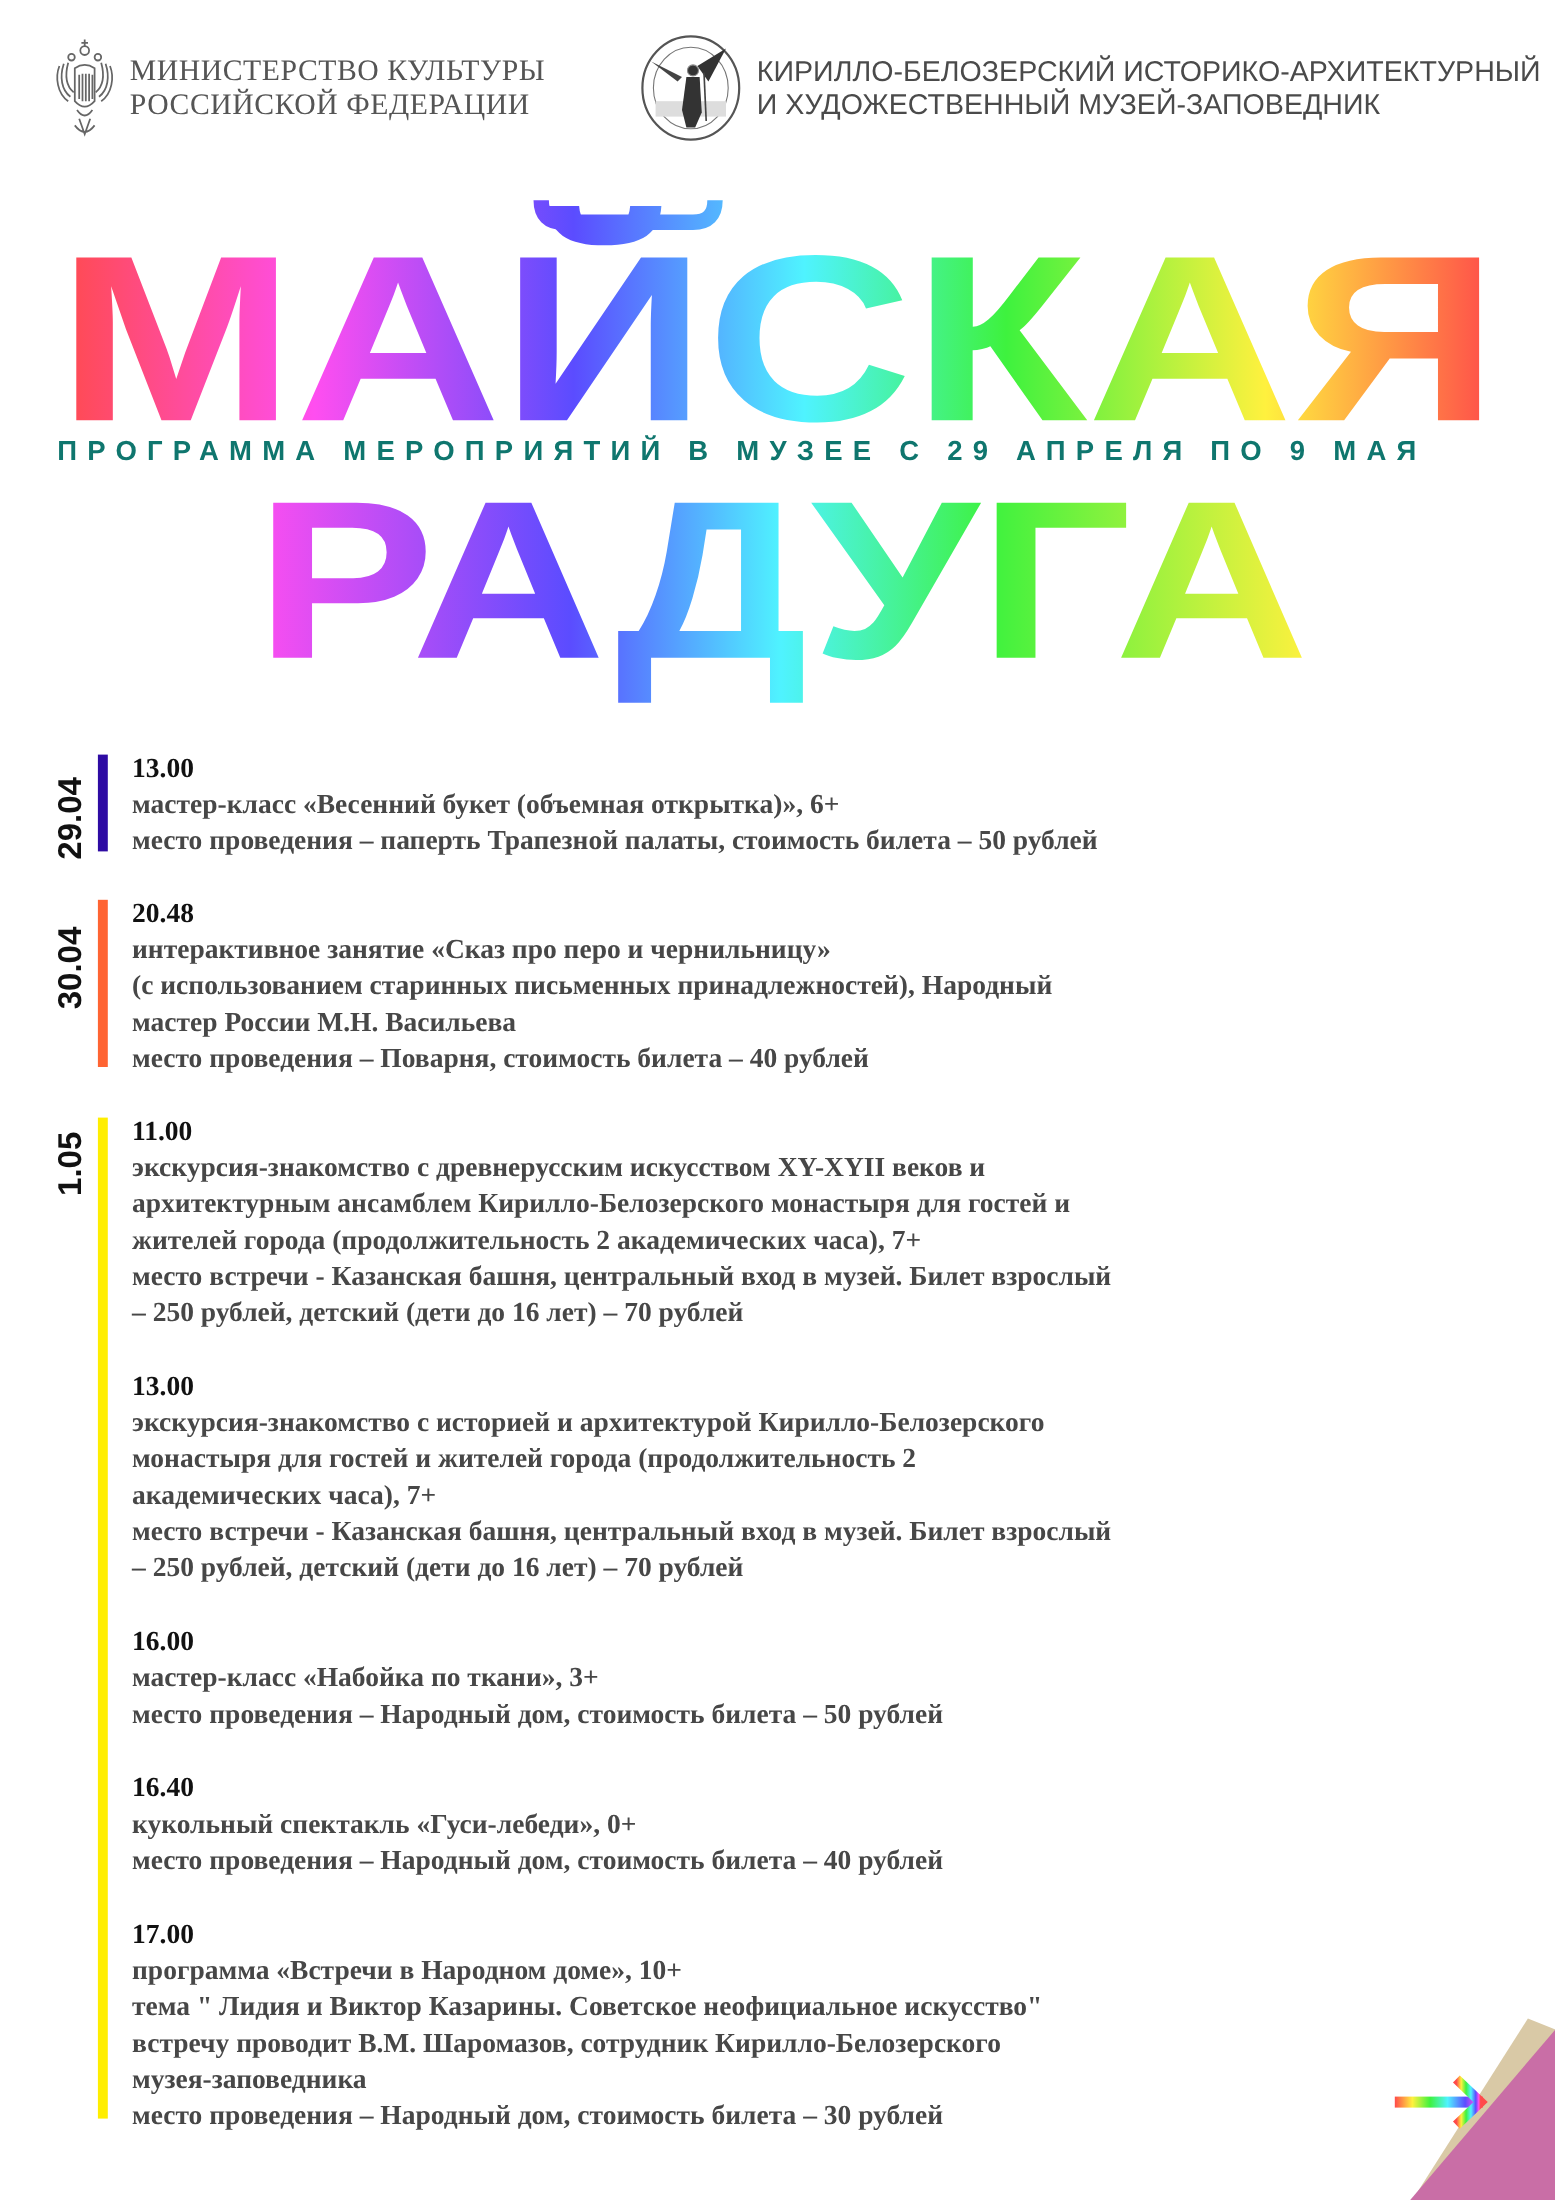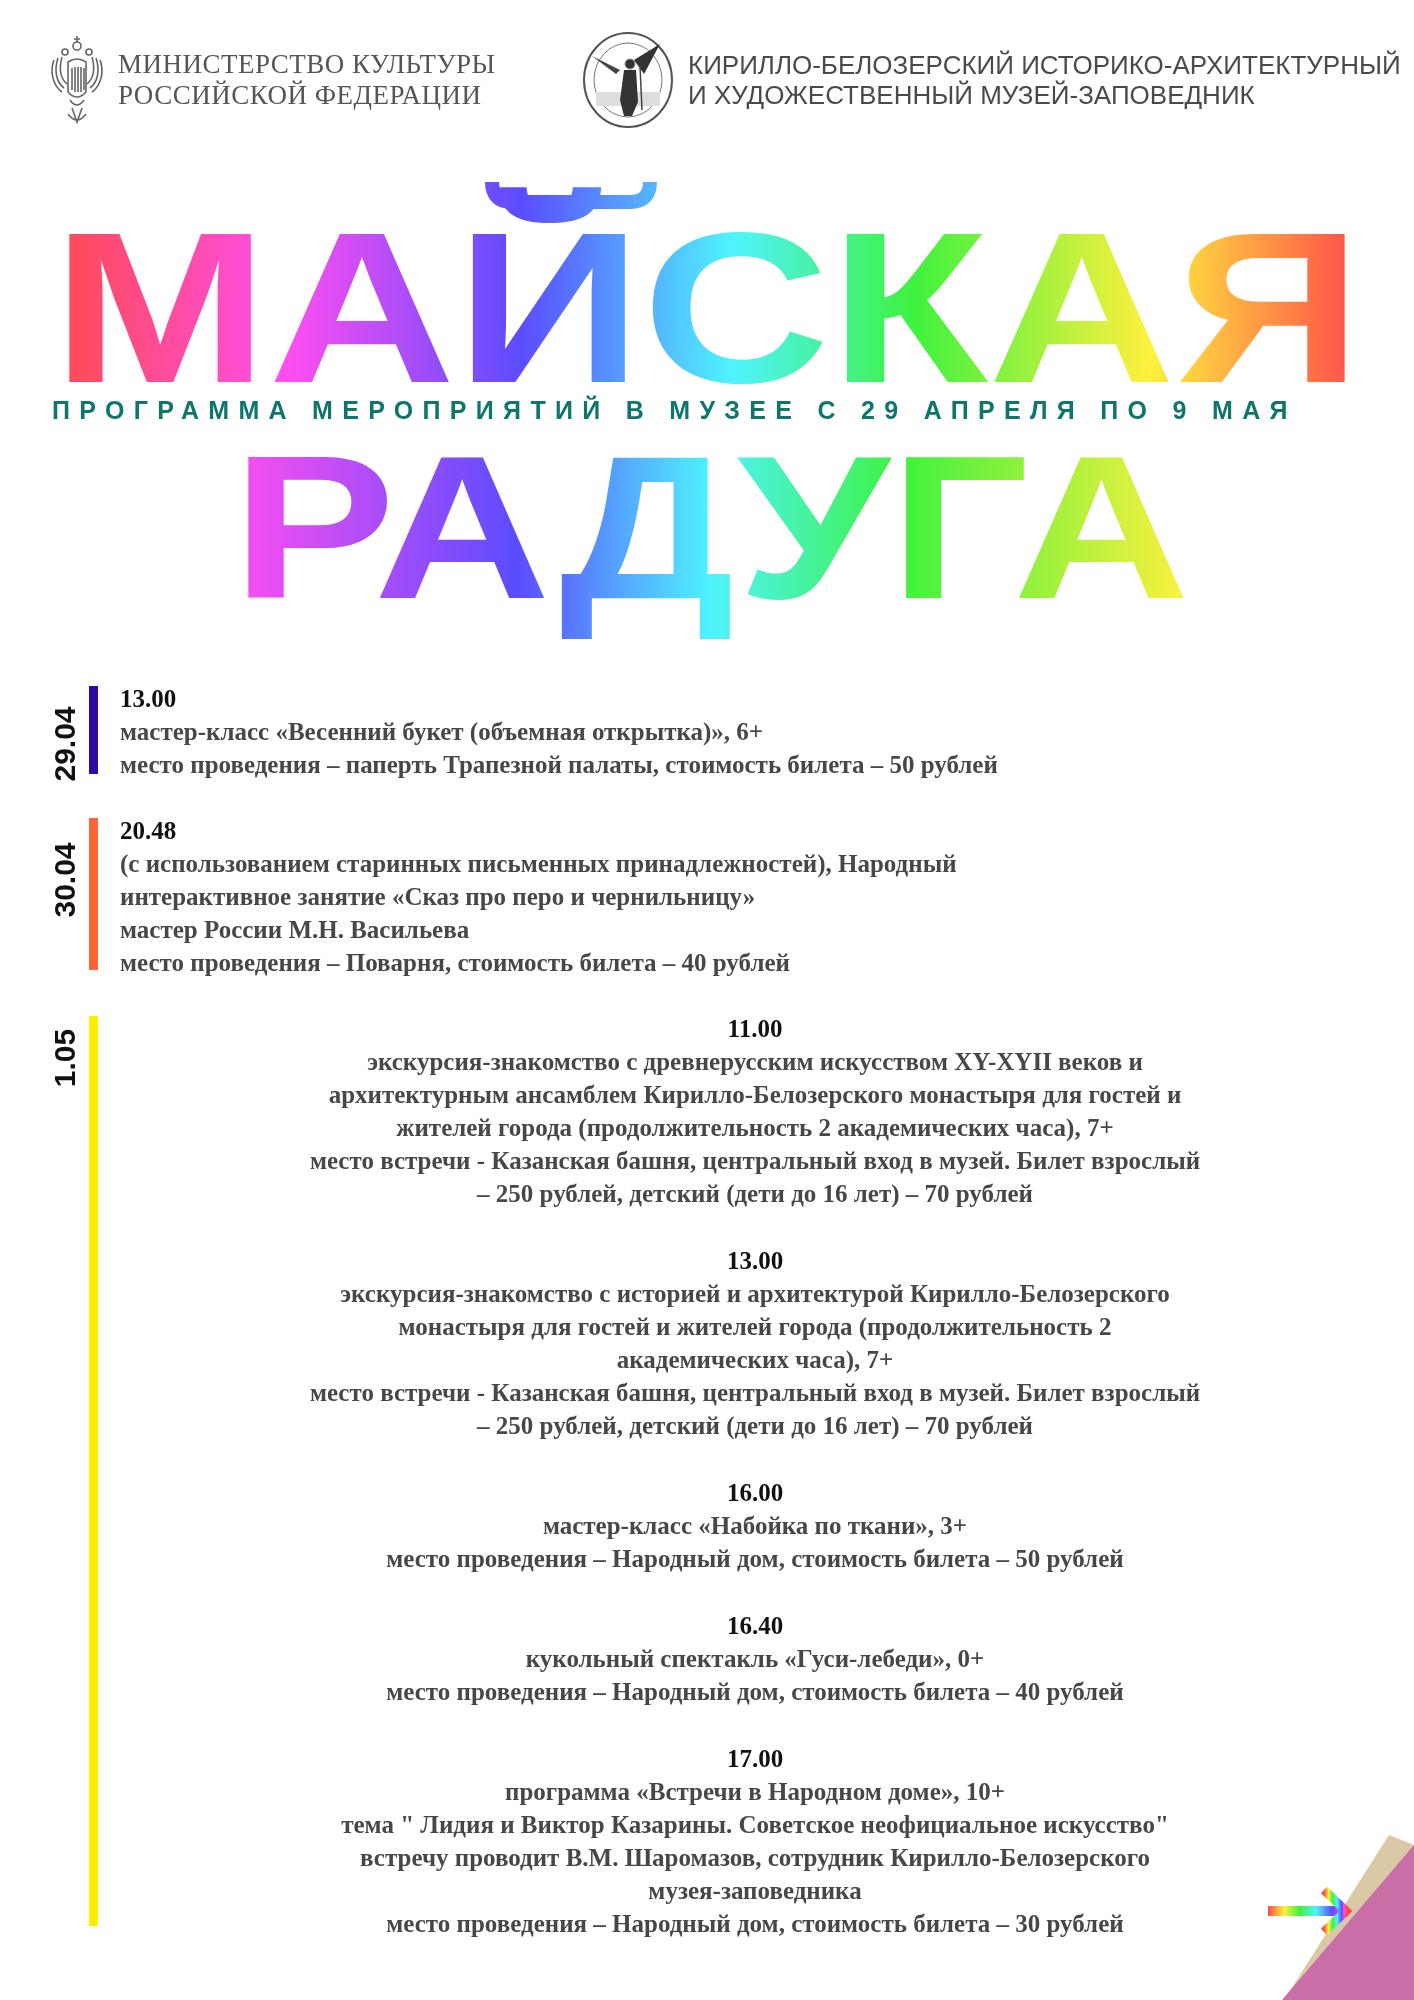--- a/index.html
+++ b/index.html
@@ -142,32 +142,32 @@
     </div>
   </div>
 </div>
 
 <div class="day" style="top:814px;">
   <div class="day-date" style="top:46px; left:10px; transform: rotate(-90deg);">30.04</div>
   <div class="day-bar" style="top:4px; height:152px; background:#ff6433;"></div>
   <div class="events" style="top:0;">
     <div class="event">
       <div class="event-time">20.48</div>
+      <div class="event-line">интерактивное занятие «Сказ про перо и чернильницу»</div>
       <div class="event-line">(с использованием старинных письменных принадлежностей), Народный</div>
-      <div class="event-line">интерактивное занятие «Сказ про перо и чернильницу»</div>
       <div class="event-line">мастер России М.Н. Васильева</div>
       <div class="event-line">место проведения – Поварня, стоимость билета – 40 рублей</div>
     </div>
   </div>
 </div>
 
 <div class="day" style="top:1012px;">
   <div class="day-date" style="top:26px; left:10px; transform: rotate(-90deg);">1.05</div>
   <div class="day-bar" style="top:4px; height:910px; background:#ffee00;"></div>
-  <div class="events" style="top:0;text-align:center;">
+  <div class="events" style="top:0;">
     <div class="event">
       <div class="event-time">11.00</div>
       <div class="event-line">экскурсия-знакомство с древнерусским искусством XY-XYII веков и</div>
       <div class="event-line">архитектурным ансамблем Кирилло-Белозерского монастыря для гостей и</div>
       <div class="event-line">жителей города (продолжительность 2 академических часа), 7+</div>
       <div class="event-line">место встречи - Казанская башня, центральный вход в музей. Билет взрослый</div>
       <div class="event-line">– 250 рублей, детский (дети до 16 лет) – 70 рублей</div>
     </div>
     <div class="event">
       <div class="event-time">13.00</div>

